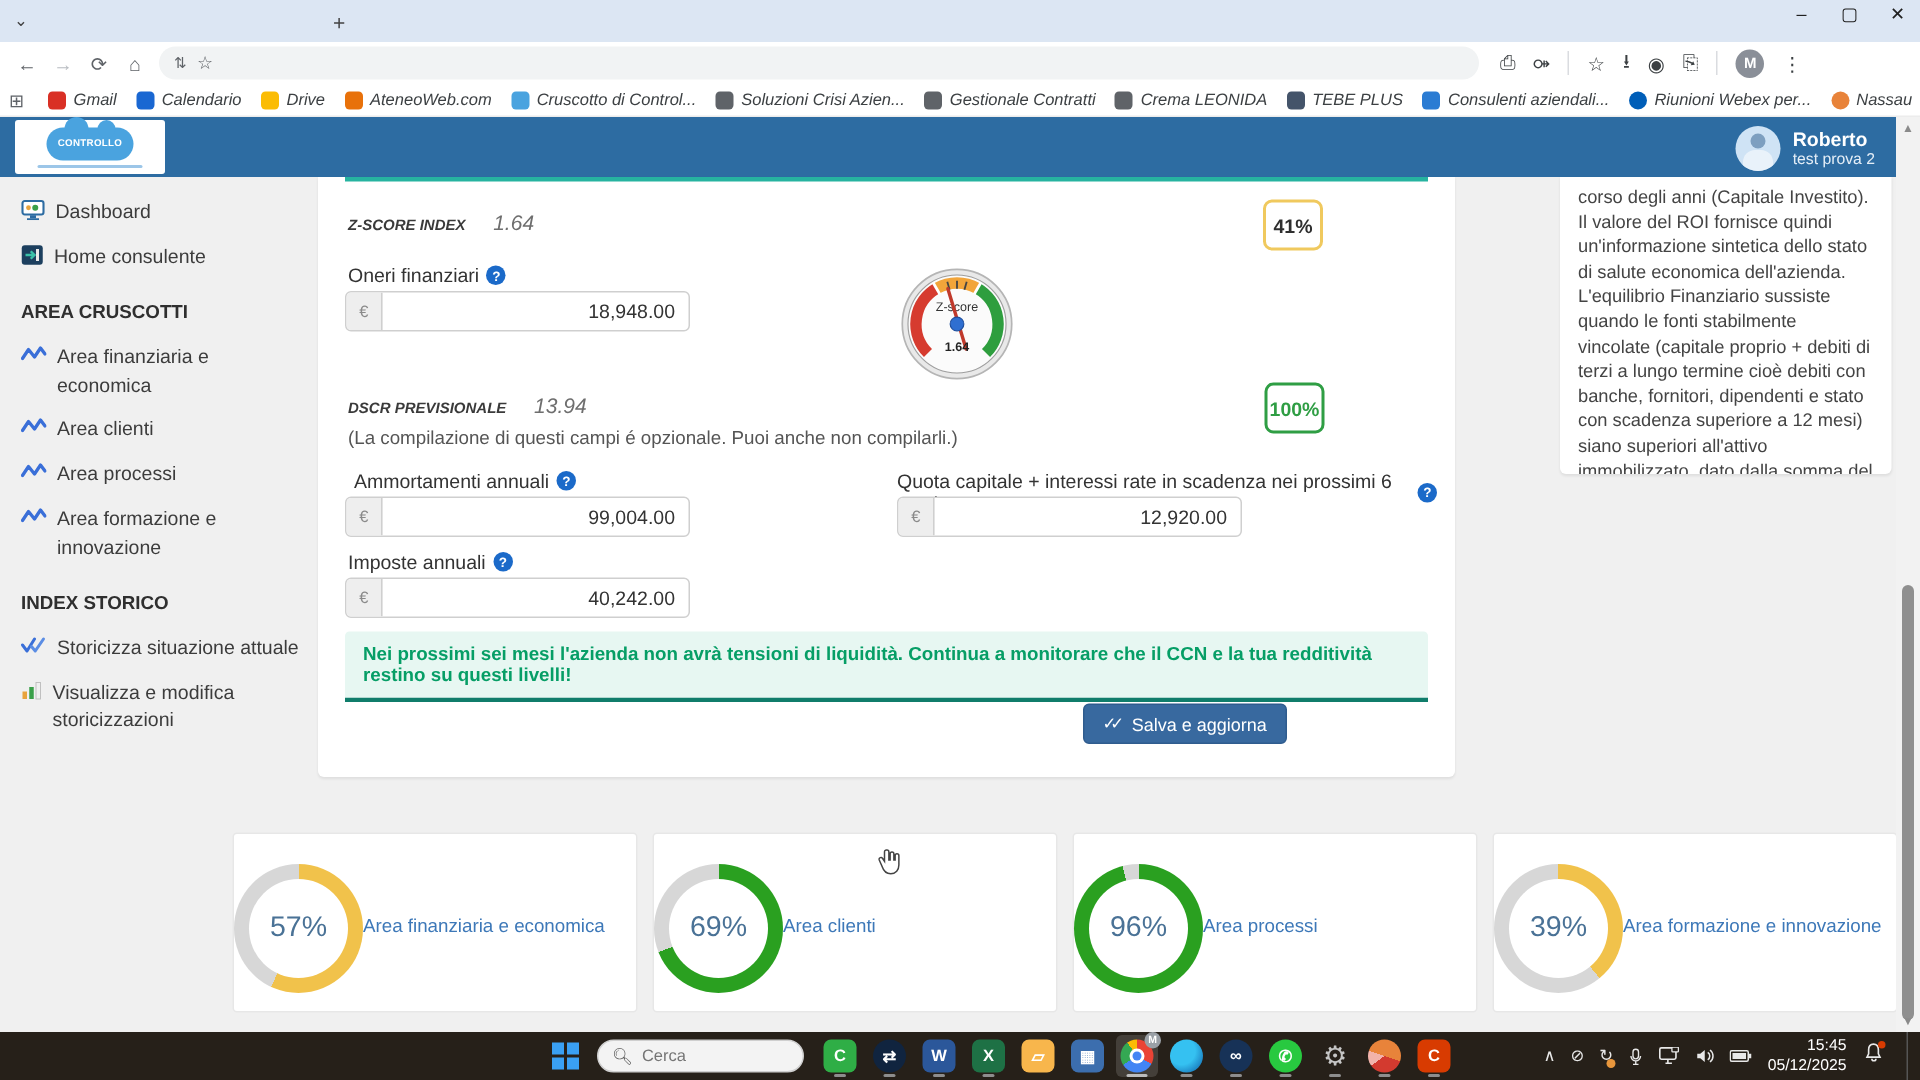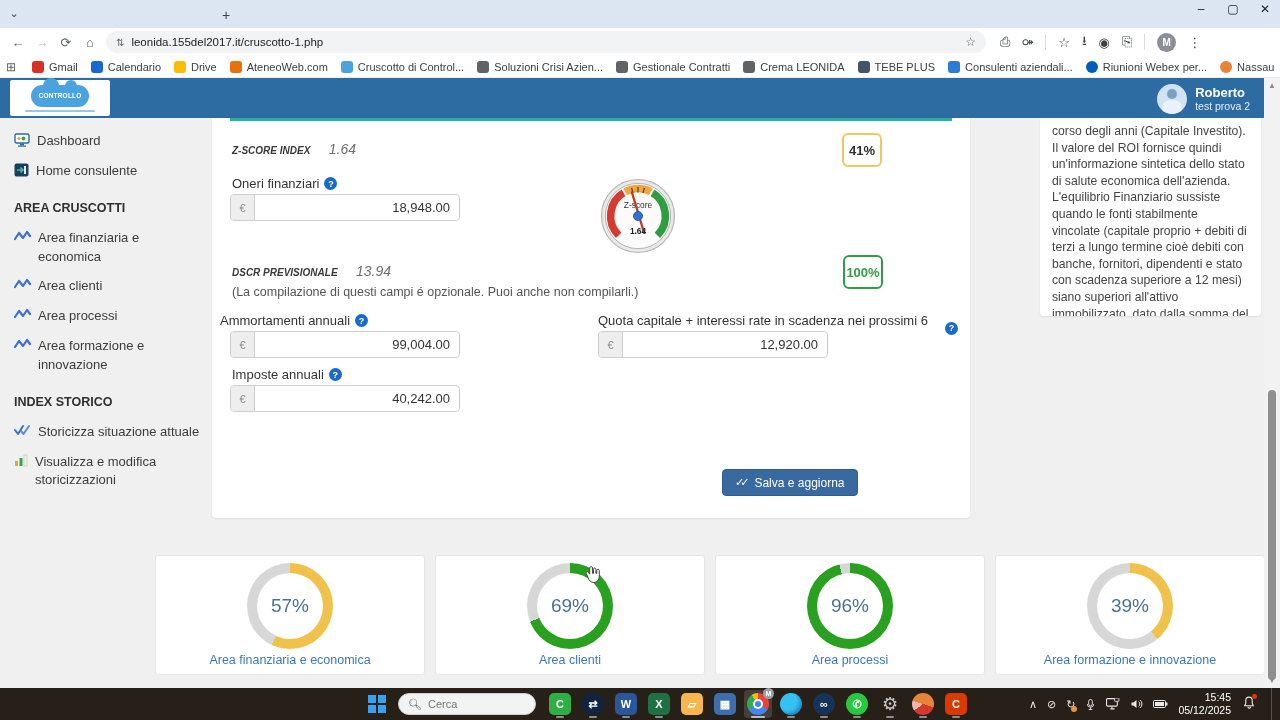--- a/index.html
+++ b/index.html
@@ -25,21 +25,21 @@
   .url-info-ico { font-size:10px; color:#5f6368; }
   .url-text { font-size:11.5px; color:#202124; flex:1; }
   .url-star { font-size:12px; color:#5f6368; }
   .tb-right { display:flex; align-items:center; gap:12px; margin-left:14px; color:#3c4043; font-size:13px; }
   .tb-sep { width:1px; height:16px; background:#dadce0; }
   .profile-badge { width:19px; height:19px; border-radius:50%; background:#8a8f98; color:#fff; font-size:10px; font-weight:bold; display:flex; align-items:center; justify-content:center; }
 
   #bookmarks { left:0; top:56px; width:1280px; height:22px; background:#ffffff; display:flex; align-items:center; border-bottom:1px solid #ececec; }
   .bm-grid { font-size:12px; color:#5f6368; margin:0 8px 0 6px; }
   .bm-sep { width:1px; height:14px; background:#dadce0; margin-right:8px; }
-  .bm { display:flex; align-items:flex-end; gap:5px; margin-right:13px; white-space:nowrap; }
+  .bm { display:flex; align-items:flex-end; gap:5px; margin-right:13px; white-space:nowrap;font-style:italic; }
   .bm-ico { width:12px; height:12px; border-radius:3px; flex:0 0 auto; }
   .bm-label { font-size:11px; color:#3c4043; }
 
   
   #app-header { left:0; top:78px; width:1264px; height:40px; background:#2d6ca2; }
   #logo-box { left:10px; top:80px; width:100px; height:36px; background:#fff; border-radius:2px; display:flex; flex-direction:column; align-items:center; justify-content:center; }
   .cloud { width:58px; height:22px; background:#4aa3df; border-radius:12px; position:relative; display:flex; align-items:center; justify-content:center; }
   .cloud:before { content:""; position:absolute; top:-7px; left:12px; width:16px; height:16px; background:#4aa3df; border-radius:50%; }
   .cloud:after { content:""; position:absolute; top:-5px; right:12px; width:12px; height:12px; background:#4aa3df; border-radius:50%; }
   .cloud-text { font-size:6.5px; color:#fff; font-weight:bold; z-index:1; letter-spacing:.2px; }
@@ -73,21 +73,21 @@
   .opt-note { font-size:12.5px; color:#555; }
   #alert-box { left:18px; top:303px; width:722px; background:#e7f7f2; border-bottom:3px solid #107d6b; border-radius:3px 3px 0 0; padding:8px 12px; font-size:12.5px; font-weight:bold; color:#069e66; }
   #save-btn { left:510px; top:351px; height:27px; background:#38699f; border:1px solid #2f5c8e; color:#fff; font-size:12px; border-radius:4px; display:flex; align-items:center; gap:6px; padding:0 12px; }
   .dblcheck { font-size:11px; letter-spacing:-4px; margin-right:3px; }
 
   
   #info-panel { left:1040px; top:118px; width:221px; height:198px; background:#fff; border-radius:0 0 4px 4px; box-shadow:0 1px 2px rgba(0,0,0,.08); padding:5px 12px; overflow:hidden; }
   #info-panel p { font-size:12.2px; color:#444; line-height:1.36; }
 
   
-  .kpi-card { top:555px; width:270px; height:120px; background:#fff; border:1px solid #e7e7e7; border-radius:3px; display:flex; flex-direction:column; align-items:center; }
+  .kpi-card { top:555px; width:270px; height:120px; background:#fff; border:1px solid #e7e7e7; border-radius:3px; display:flex; flex-direction:row; align-items:center; }
   .donut { width:86px; height:86px; border-radius:50%; margin-top:7px; display:flex; align-items:center; justify-content:center; }
   .donut-hole { width:66px; height:66px; border-radius:50%; background:#fff; display:flex; align-items:center; justify-content:center; font-size:19px; color:#4a7296; }
   .kpi-label { margin-top:4px; font-size:12.5px; color:#3d78b8; }
 
   
   #scrollbar { right:0; top:78px; width:16px; height:610px; background:#f2f2f2; }
   .sb-arrow { left:4px; width:8px; font-size:8px; color:#8a8a8a; text-align:center; }
   #sb-thumb { left:4px; top:312px; width:8px; height:290px; background:#8f8f8f; border-radius:4px; }
 
   
@@ -139,21 +139,20 @@
   </div>
 </div>
 
 <div id="toolbar" class="abs">
   <span class="nav-ico" style="margin-left:6px">←</span>
   <span class="nav-ico dis">→</span>
   <span class="nav-ico">⟳</span>
   <span class="nav-ico">⌂</span>
   <div class="url-pill">
     <span class="url-info-ico">⇅</span>
-    <span class="url-text">leonida.155del2017.it/cruscotto-1.php</span>
     <span class="url-star">☆</span>
   </div>
   <div class="tb-right">
     <span>⎙</span>
     <span>⚩</span>
     <span class="tb-sep"></span>
     <span>☆</span>
     <span>⭳</span>
     <span>◉</span>
     <span>⎘</span>
@@ -334,21 +333,21 @@
   </svg>
 
   <div class="abs" style="left:20px; top:144px;">
     <span class="section-title">DSCR PREVISIONALE</span>
     <span class="section-val">13.94</span>
   </div>
   <div class="abs badge green" style="left:631px; top:137px;">100%</div>
 
   <div class="abs opt-note" style="left:20px; top:167px;">(La compilazione di questi campi é opzionale. Puoi anche non compilarli.)</div>
 
-  <div class="abs field-label" style="left:8px; top:195px;">
+  <div class="abs field-label" style="left:24px; top:195px;">
     <span>Ammortamenti annuali</span>
     <span class="help-ico">?</span>
   </div>
   <div class="abs input-group" style="left:18px; top:213px;">
     <span class="input-addon">€</span>
     <span class="input-val">99,004.00</span>
   </div>
 
   <div class="abs field-label" style="left:386px; top:195px; width:360px;">
     <span>Quota capitale + interessi rate in scadenza nei prossimi 6 mesi</span>
@@ -361,20 +360,21 @@
 
   <div class="abs field-label" style="left:20px; top:249px;">
     <span>Imposte annuali</span>
     <span class="help-ico">?</span>
   </div>
   <div class="abs input-group" style="left:18px; top:267px;">
     <span class="input-addon">€</span>
     <span class="input-val">40,242.00</span>
   </div>
 
+  <div id="alert-box" class="abs">Nei prossimi sei mesi l'azienda non avrà tensioni di liquidità. Continua a monitorare che il CCN e la tua redditività restino su questi livelli!</div>
 
   <button id="save-btn" class="abs">
     <span class="dblcheck">✓✓</span>
     <span>Salva e aggiorna</span>
   </button>
 </div>
 
 <div id="info-panel" class="abs">
   <p>corso degli anni (Capitale Investito). Il valore del ROI fornisce quindi un'informazione sintetica dello stato di salute economica dell'azienda. L'equilibrio Finanziario sussiste quando le fonti stabilmente vincolate (capitale proprio + debiti di terzi a lungo termine cioè debiti con banche, fornitori, dipendenti e stato con scadenza superiore a 12 mesi) siano superiori all'attivo immobilizzato, dato dalla somma del valore delle immobilizzazioni al netto dei fondi ammortamento maggiorato della quota di magazzino difficilmente vendibile e dei crediti incagliati.</p>
 </div>

